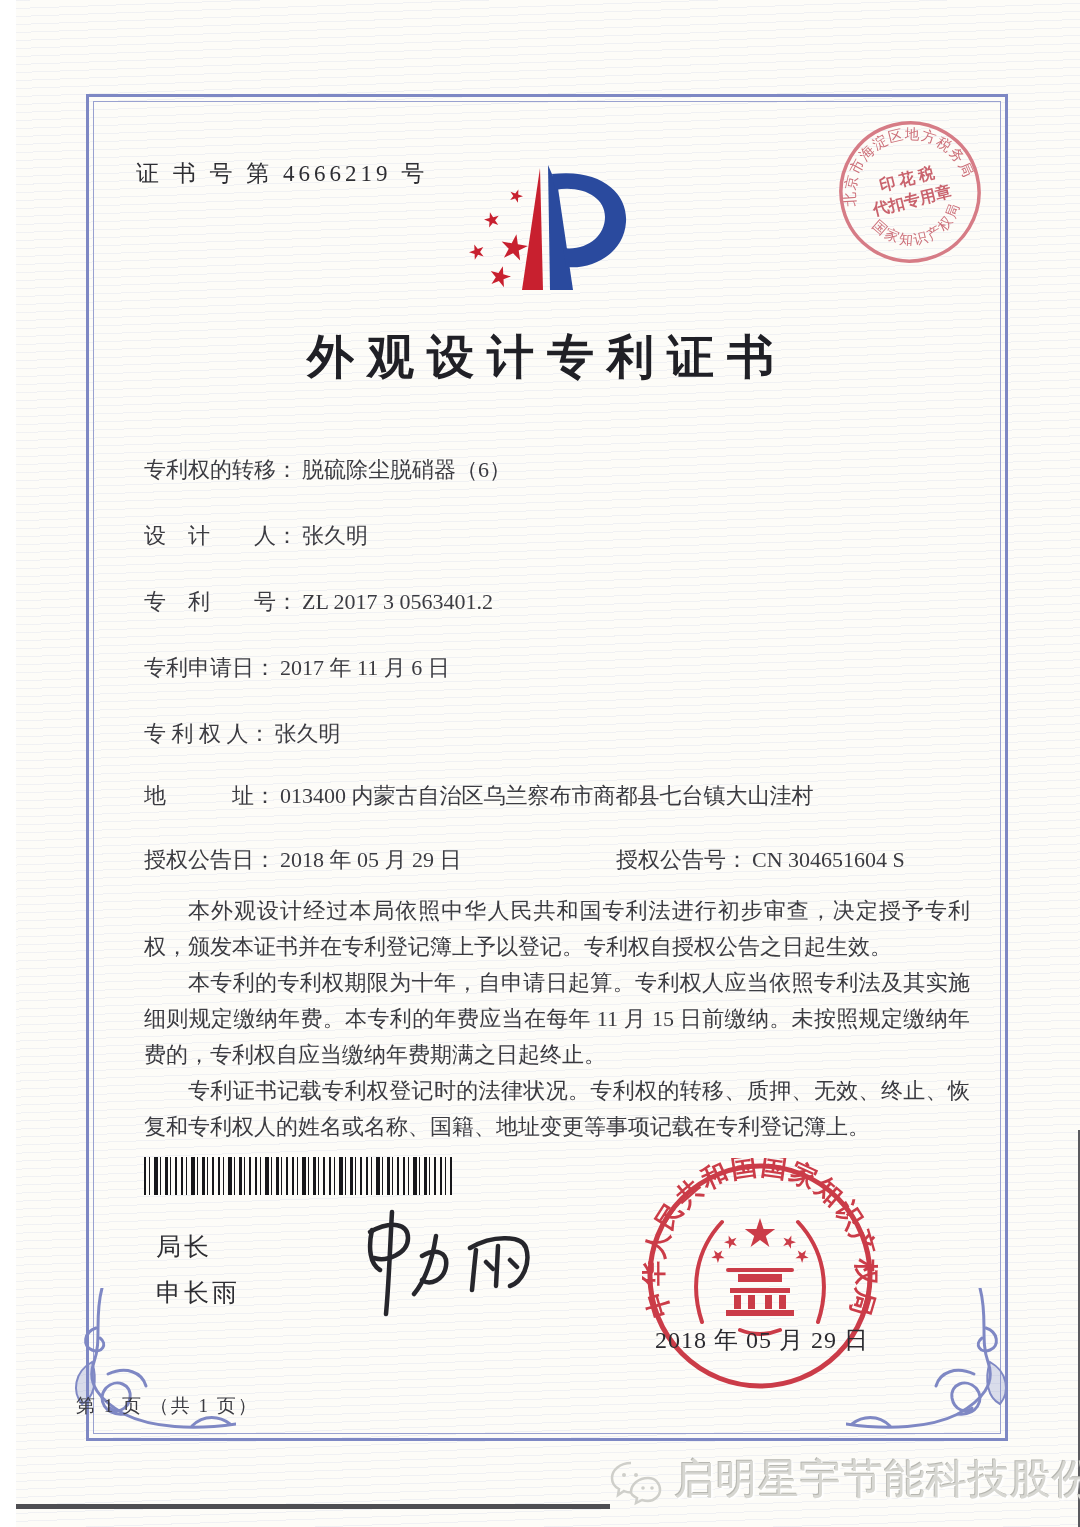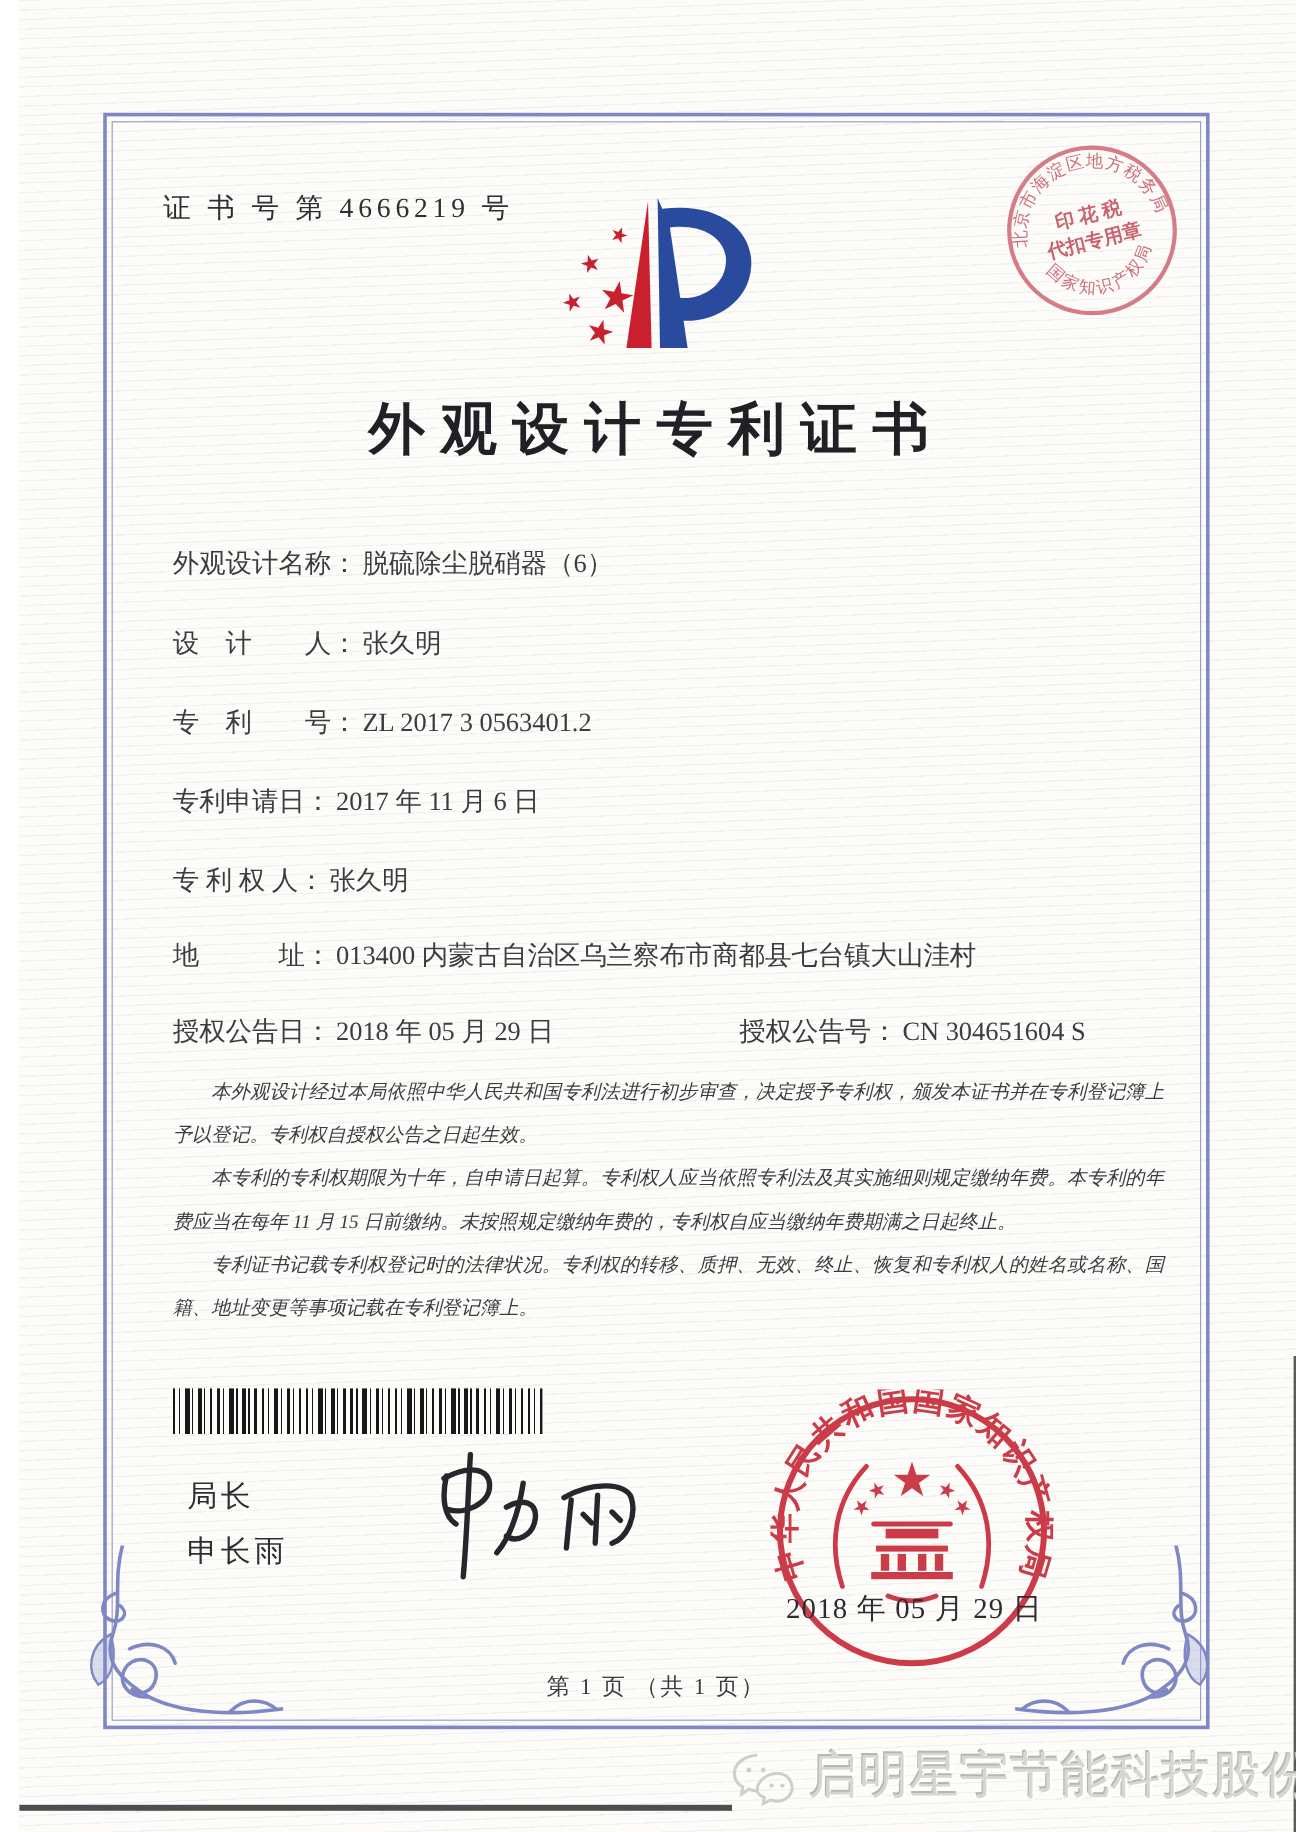--- a/index.html
+++ b/index.html
@@ -15,37 +15,37 @@
   .frame-inner{position:absolute;inset:4px;border:1px solid #99a1d0;}
   .abs{position:absolute;}
   .cert-no{left:120px;top:158px;font-size:23px;letter-spacing:4px;color:#2e2e33;}
   .logo{left:438px;top:160px;width:182px;height:138px;}
   .tax-stamp{left:820px;top:118px;width:148px;height:148px;transform:rotate(-14deg);opacity:.93;}
   .title{left:70px;top:326px;width:922px;text-align:center;font-size:47px;font-weight:bold;
          letter-spacing:13px;color:#202026;}
   .field-row{left:128px;width:836px;font-size:22px;color:#3b3b41;white-space:nowrap;}
   .flabel{display:inline-block;margin-right:4px;}
   .grant-no-cell{position:absolute;left:472px;top:0;white-space:nowrap;}
-  .paras{left:128px;top:893px;width:826px;font-size:16px;line-height:36px;
-         color:#3b3b41;text-align:justify;font-style:italic;}
+  .paras{left:128px;top:893px;width:826px;font-size:22px;line-height:36px;
+         color:#3b3b41;text-align:justify;}
   .paras p{margin:0;text-indent:2em;}
   .barcode{left:128px;top:1157px;width:308px;height:38px;
     background:repeating-linear-gradient(90deg,
       #17171a 0 2px,#fdfcf8 2px 5px,#17171a 5px 6px,#fdfcf8 6px 10px,
       #17171a 10px 14px,#fdfcf8 14px 16px,#17171a 16px 17px,#fdfcf8 17px 21px,
       #17171a 21px 24px,#fdfcf8 24px 26px,#17171a 26px 27px,#fdfcf8 27px 31px,
       #17171a 31px 33px,#fdfcf8 33px 37px);}
   .director{left:140px;font-size:25px;color:#2e2e33;letter-spacing:3px;}
   .dir-title{top:1230px;}
   .dir-name{top:1276px;}
   .signature{left:298px;top:1206px;width:244px;height:116px;}
   .seal{left:626px;top:1158px;width:236px;height:236px;opacity:.95;}
   .seal-date{left:630px;top:1324px;width:232px;text-align:center;font-size:24px;
              color:#2b2b30;letter-spacing:1px;white-space:nowrap;}
-  .footer{left:70px;top:1393px;width:922px;text-align:center;font-size:19px;
+  .footer{left:60px;top:1393px;width:922px;text-align:left;font-size:19px;
           letter-spacing:2px;color:#3b3b41;}
   .flourish{width:164px;height:158px;}
   .flourish-bl{left:56px;top:1288px;}
   .flourish-br{left:830px;top:1288px;transform:scaleX(-1);}
   .scan-line-bottom{left:0;top:1504px;width:594px;height:5px;background:#4e4e52;}
   .scan-line-right{left:1062px;top:1130px;width:3px;height:397px;background:#5a5a5e;}
   .watermark{left:592px;top:1452px;display:flex;align-items:center;gap:12px;}
   .wm-text{font-size:41px;letter-spacing:1px;color:#d7d7d2;
            text-shadow:1px 1px 0 #ffffff,-1px -1px 0 #b7b7b1,2px 2px 2px rgba(255,255,255,.9);
            white-space:nowrap;}
@@ -111,21 +111,21 @@
     <text x="74" y="66" text-anchor="middle" font-size="16" font-weight="bold" fill="#c65863">印 花 税</text>
     <text x="74" y="88" text-anchor="middle" font-size="16" font-weight="bold" fill="#c65863">代扣专用章</text>
     <text font-size="14" fill="#c96570" letter-spacing="2">
       <textPath href="#taxBottom" startOffset="50%" text-anchor="middle">国家知识产权局</textPath>
     </text>
   </svg>
 
   <div class="abs title">外观设计专利证书</div>
 
   <div class="abs field-row" style="top:455px">
-    <span class="flabel">外观设计名称：</span><span>脱硫除尘脱硝器（6）</span>
+    <span class="flabel">专利权的转移：</span><span>脱硫除尘脱硝器（6）</span>
   </div>
   <div class="abs field-row" style="top:521px">
     <span class="flabel">设　计　　人：</span><span>张久明</span>
   </div>
   <div class="abs field-row" style="top:587px">
     <span class="flabel">专　利　　号：</span><span>ZL 2017 3 0563401.2</span>
   </div>
   <div class="abs field-row" style="top:653px">
     <span class="flabel">专利申请日：</span><span>2017 年 11 月 6 日</span>
   </div>

